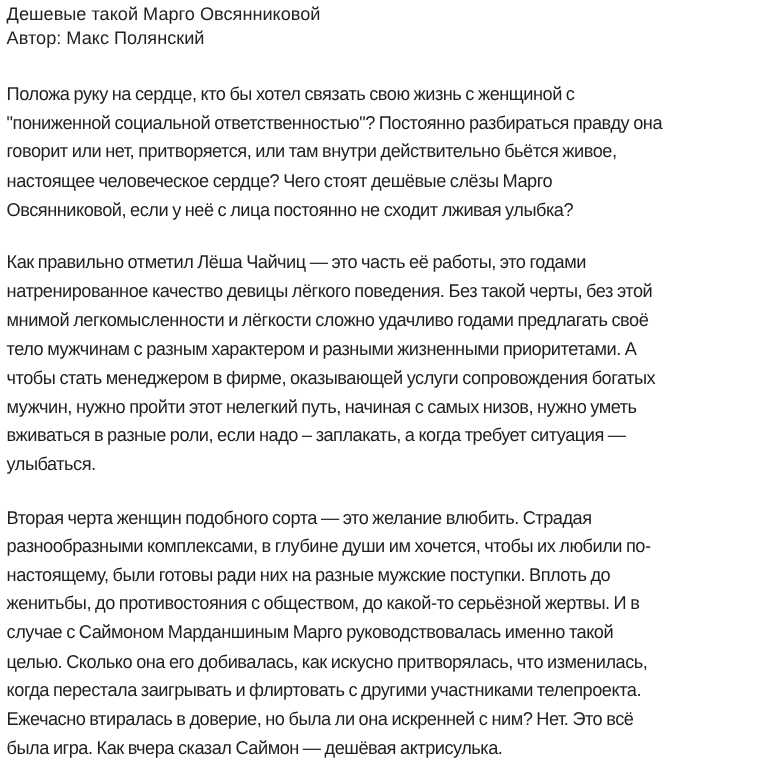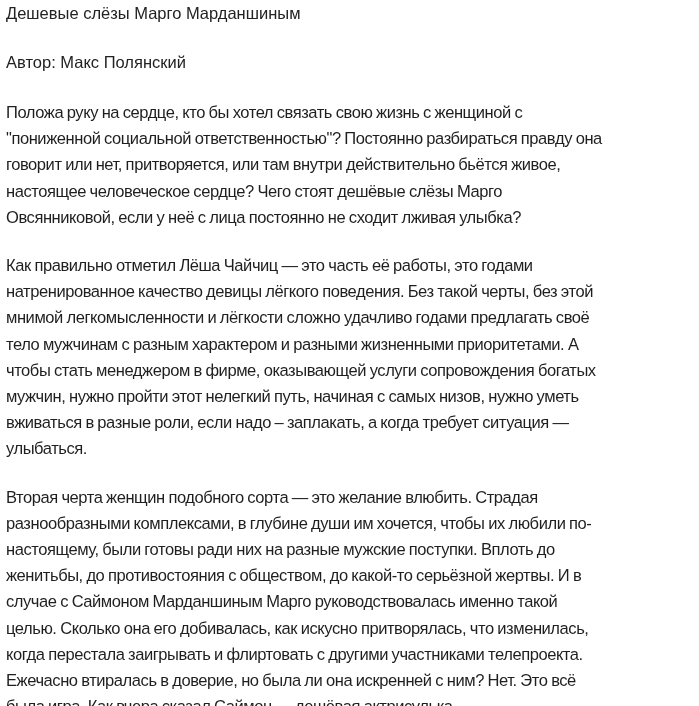--- a/index.html
+++ b/index.html
@@ -7,37 +7,37 @@
     width:699px; height:706px; overflow:hidden;
     font-family: "Liberation Sans", "DejaVu Sans", sans-serif;
     color:#1f1f1f;
   }
   .doc { position:relative; padding:0 6px; }
   .title, .author {
     font-size:16.5px; line-height:22px; margin:0; font-weight:normal;
     color:#222;
   }
   .title { padding-top:2px; }
-  .author { margin-top:27px; }
+  .author { }
   .para {
     font-size:16.8px; line-height:26.2px; margin:0;
     letter-spacing:-0.45px; word-spacing:-0.5px;
     transform:scaleX(0.985); transform-origin:left top;
     width:700px;
   }
   .p1 { margin-top:27px; }
   .p2 { margin-top:22px; }
   .p3 { margin-top:22px; }
   .line { display:block; white-space:nowrap; }
 </style>
 </head>
 <body>
 
 <div class="doc">
-  <h1 class="title">Дешевые слёзы Марго Марданшиным</h1>
+  <h1 class="title">Дешевые такой Марго Овсянниковой</h1>
   <p class="author">Автор: Макс Полянский</p>
 
   <p class="para p1">
     <span class="line">Положа руку на сердце, кто бы хотел связать свою жизнь с женщиной с</span>
     <span class="line">"пониженной социальной ответственностью"? Постоянно разбираться правду она</span>
     <span class="line">говорит или нет, притворяется, или там внутри действительно бьётся живое,</span>
     <span class="line">настоящее человеческое сердце? Чего стоят дешёвые слёзы Марго</span>
     <span class="line">Овсянниковой, если у неё с лица постоянно не сходит лживая улыбка?</span>
   </p>
 

